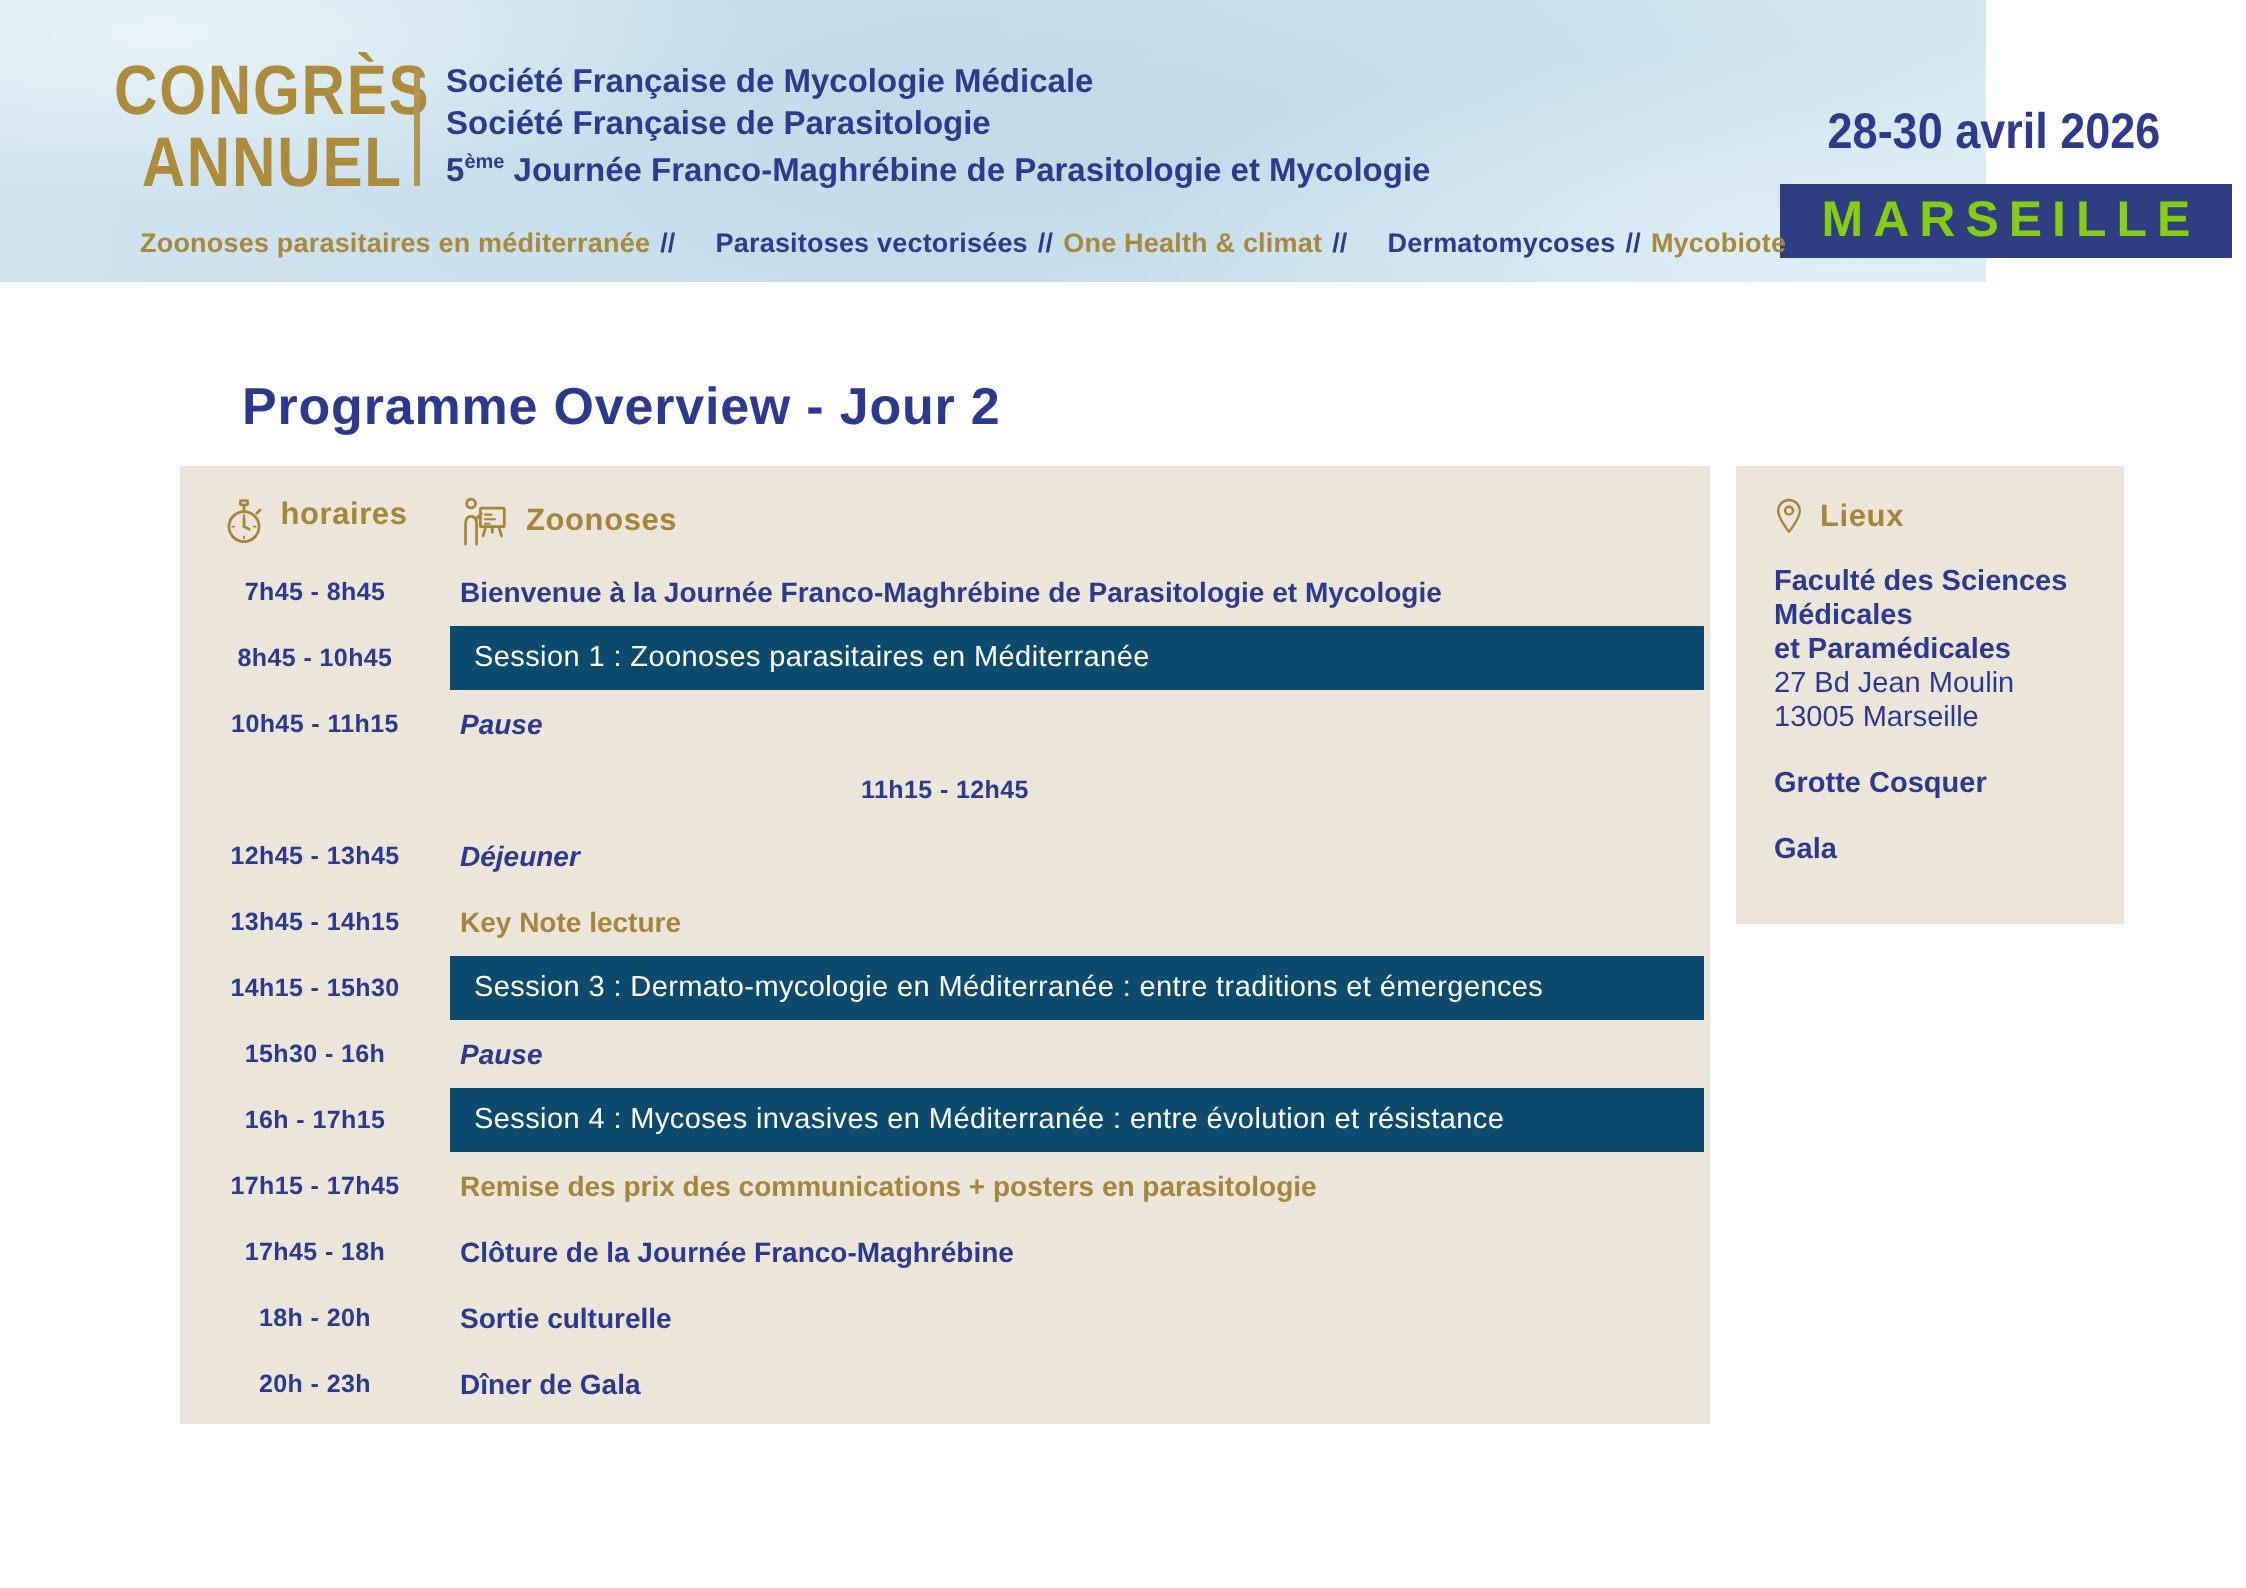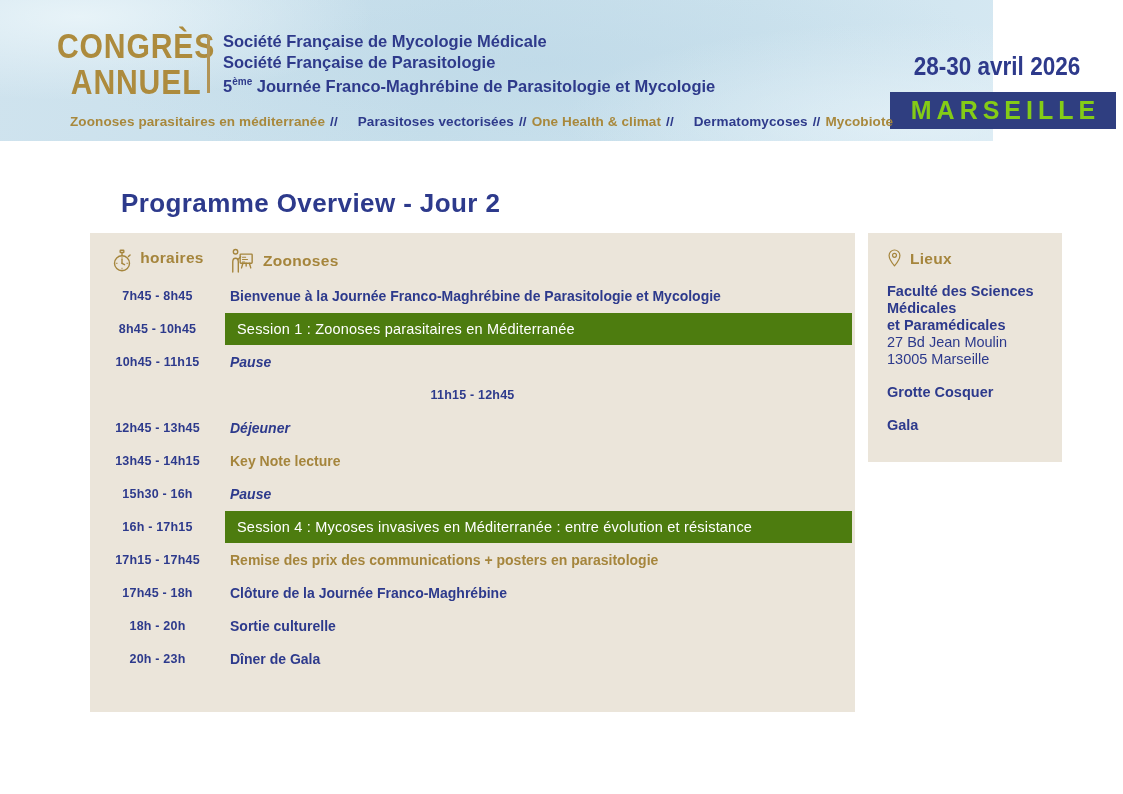--- a/index.html
+++ b/index.html
@@ -79,21 +79,21 @@
   .row { display:flex; align-items:center; height:33px;justify-content:center; }
   .row .time {
     width:135px; text-align:center;
     color:#2d3a8c; font-weight:700; font-size:12.5px; letter-spacing:0.2px;
   }
   .row .cell { flex:1; margin-right:3px; font-size:14px; }
   .row.plain  .cell { color:#2d3a8c; font-weight:700; padding-left:5px; }
   .row.italic .cell { color:#2d3a8c; font-weight:700; font-style:italic; padding-left:5px; }
   .row.gold   .cell { color:#a5853c; font-weight:700; padding-left:5px; }
   .row.bar    .cell {
-    background:#4d7c0f; color:#ffffff; height:32px; line-height:32px;
+    background:#0c4a6e; color:#ffffff; height:32px; line-height:32px;
     padding-left:12px; font-weight:400; font-size:14.5px; letter-spacing:0.2px;
   }
 
   
   .venues {
     position:absolute; left:868px; top:233px; width:194px; height:229px;
     background:#ebe5da; padding:15px 19px;
   }
   .venues-head { display:flex; align-items:center; gap:8px; margin-bottom:13px; }
   .venues-head .head-label { font-size:15.5px; }
@@ -185,20 +185,24 @@
       <div class="time">11h15 - 12h45</div>
     </div>
     <div class="row italic">
       <div class="time">12h45 - 13h45</div>
       <div class="cell">Déjeuner</div>
     </div>
     <div class="row gold">
       <div class="time">13h45 - 14h15</div>
       <div class="cell">Key Note lecture</div>
     </div>
+    <div class="row bar">
+      <div class="time">14h15 - 15h30</div>
+      <div class="cell">Session 3 : Dermato-mycologie en Méditerranée : entre traditions et émergences</div>
+    </div>
     <div class="row italic">
       <div class="time">15h30 - 16h</div>
       <div class="cell">Pause</div>
     </div>
     <div class="row bar">
       <div class="time">16h - 17h15</div>
       <div class="cell">Session 4 : Mycoses invasives en Méditerranée : entre évolution et résistance</div>
     </div>
     <div class="row gold">
       <div class="time">17h15 - 17h45</div>

